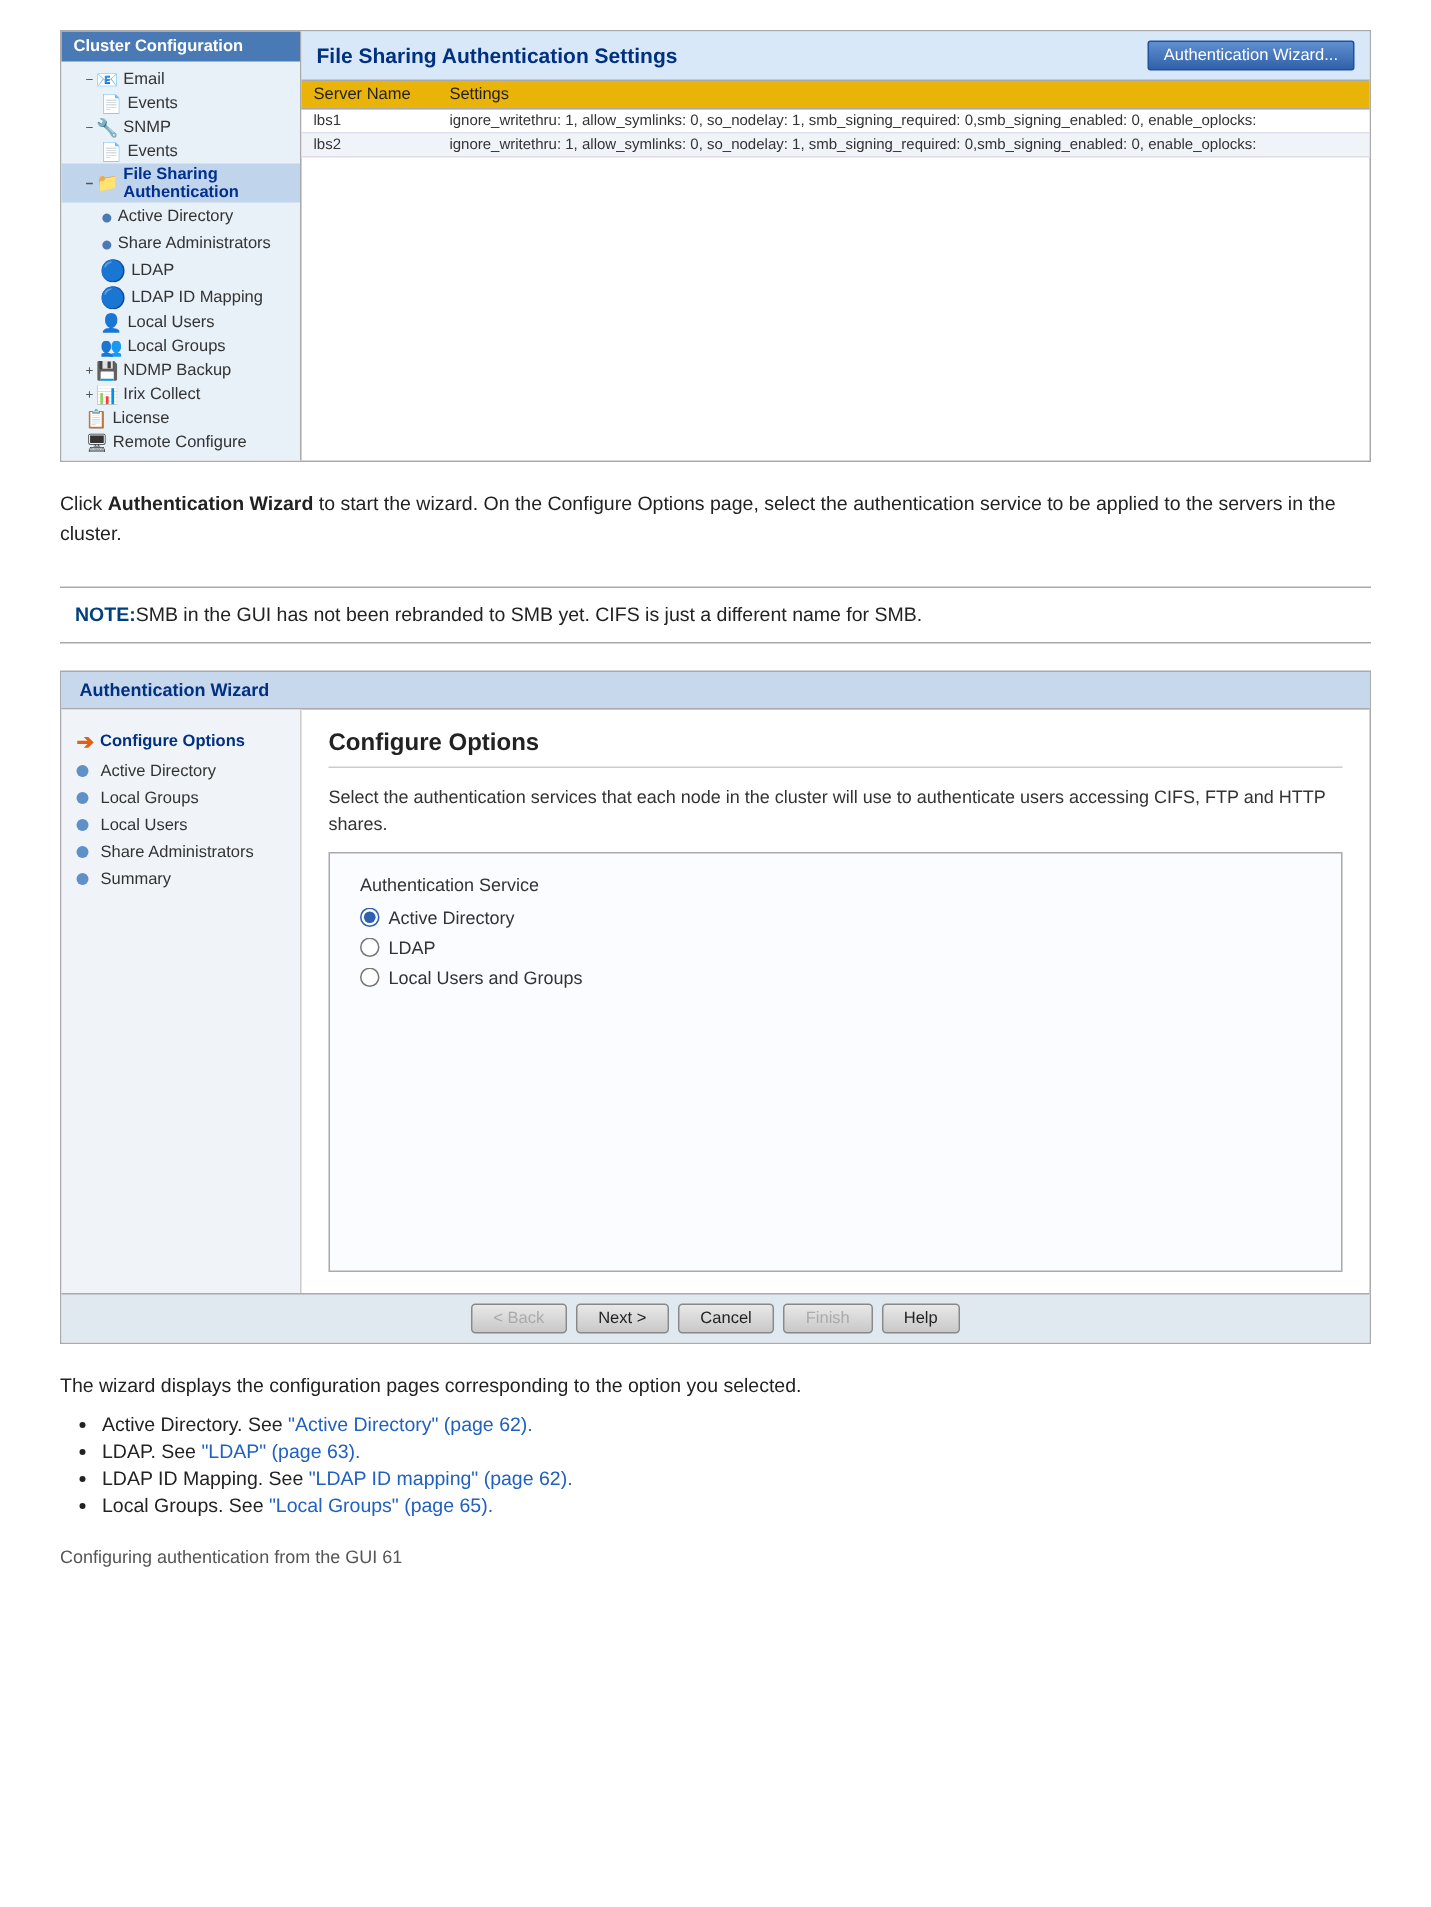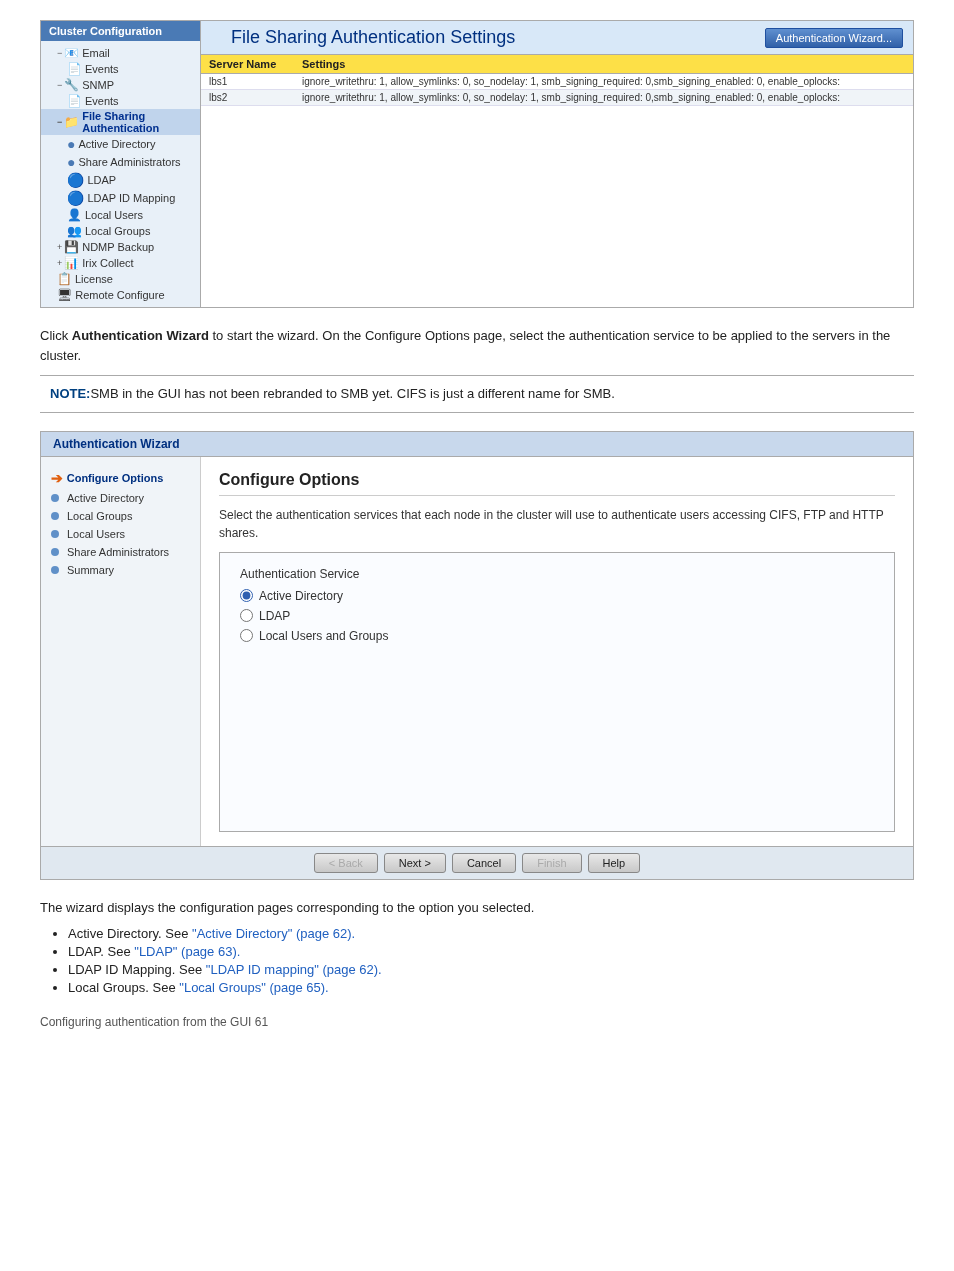--- a/index.html
+++ b/index.html
@@ -70,61 +70,60 @@
     }
     .file-sharing-header {
       background: #d8e8f8;
       border-bottom: 1px solid #aaa;
       padding: 6px 10px;
       display: flex;
       justify-content: space-between;
       align-items: center;
     }
     .file-sharing-title {
-      font-size: 18px;
-      font-weight: normal;
+      font-size: 14px;
+      font-weight: bold;
       color: #003080;
-      margin-left: 20px;
     }
     .auth-wizard-btn {
       background: linear-gradient(to bottom, #6090d0, #3060a8);
       color: #fff;
       border: 1px solid #2050a0;
       padding: 3px 10px;
       font-size: 11px;
       cursor: pointer;
       border-radius: 2px;
     }
     .table-top {
       width: 100%;
       border-collapse: collapse;
       font-size: 11px;
     }
     .table-top th {
-      background: #fde047;
+      background: #eab308;
       border-bottom: 1px solid #aaa;
       padding: 3px 8px;
       text-align: left;
-      font-weight: bold;
+      font-weight: normal;
       color: #222;
     }
     .table-top td {
       padding: 2px 8px;
       border-bottom: 1px solid #dde;
       font-size: 10px;
       color: #333;
     }
     .table-top tr:nth-child(even) td { background: #f0f4f8; }
     .table-top tr:nth-child(odd) td { background: #fff; }
 
     
     .desc-text {
       font-size: 13px;
       color: #222;
-      margin-bottom: 10px;
+      margin-bottom: 26px;
       line-height: 1.5;
     }
     .desc-text b { font-weight: bold; }
 
     
     .note-box {
       border-top: 1px solid #aaa;
       border-bottom: 1px solid #aaa;
       padding: 8px 10px;
       display: flex;

